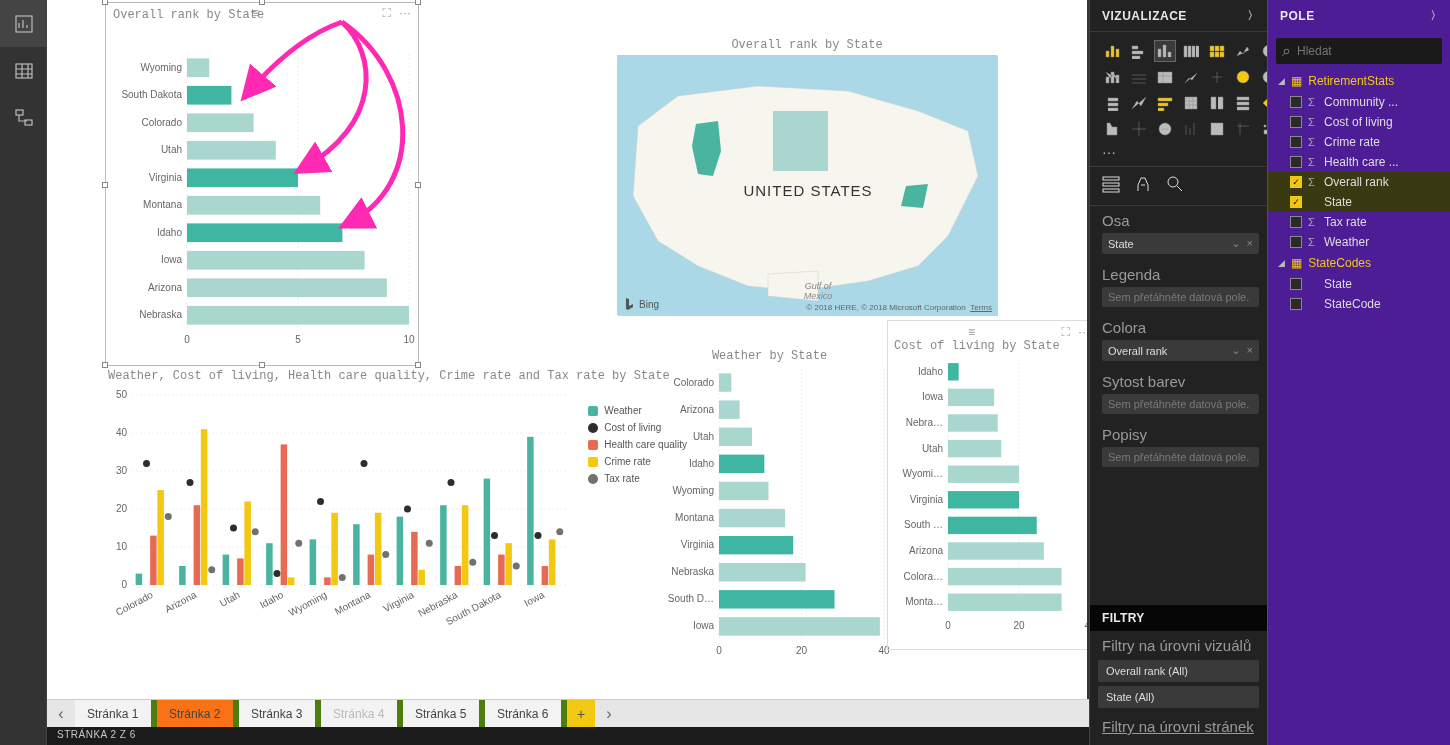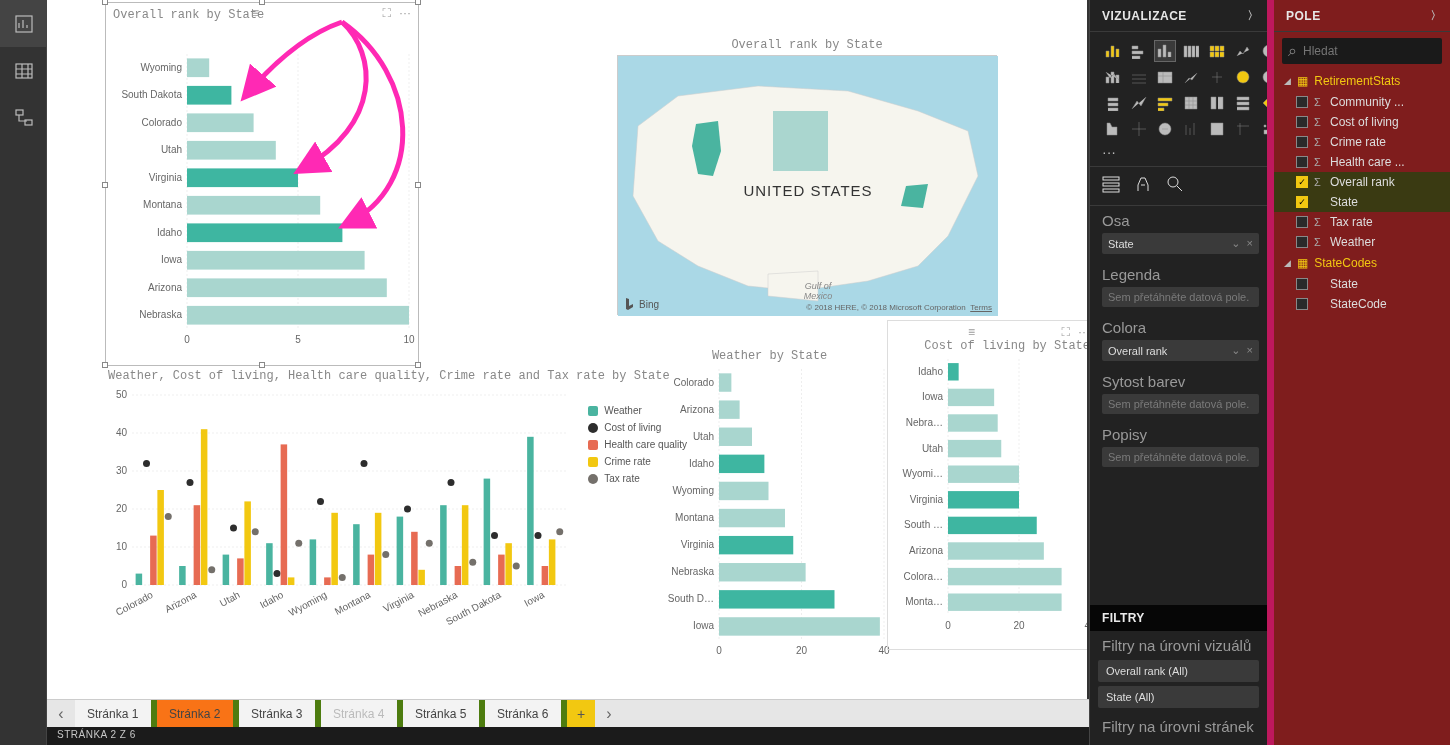--- a/index.html
+++ b/index.html
@@ -19,21 +19,21 @@
   .tab{min-width:82px;padding:0 12px;font-size:12px;color:#444;display:flex;align-items:center;border-right:6px solid #4d7c0f;cursor:pointer;background:#f3f3f3;}
   .tab.active{background:#f97316;font-weight:400;}
   .tab.faded{color:#bbb;}
   .tab-add{width:28px;background:#f2c811;display:flex;align-items:center;justify-content:center;font-size:14px;color:#555;cursor:pointer;}
   .tab-arrow{width:28px;display:flex;align-items:center;justify-content:center;color:#666;cursor:pointer;}
   #statusbar{height:18px;background:#1b1b1b;color:#c7c7c7;font-size:10px;padding:2px 10px;letter-spacing:.5px;}
 
   
   #right{width:361px;display:flex;background:#1f1f1f;}
   #viz-pane{width:178px;background:#222;border-left:1px solid #444;display:flex;flex-direction:column;}
-  #fields-pane{width:183px;background:#7f1d1d;border-left:7px solid #be185d;display:flex;flex-direction:column;}
+  #fields-pane{width:183px;background:#4c1d95;border-left:1px solid #be185d;display:flex;flex-direction:column;}
   .pane-header{height:32px;display:flex;align-items:center;justify-content:space-between;padding:0 8px 0 12px;border-bottom:1px solid #3a3a3a;}
   .pane-header span{color:#e7e7e7;font-size:12px;font-weight:600;letter-spacing:.5px;}
   .pane-header .chev{color:#bbb;font-size:11px;}
 
   
   #viz-grid{display:grid;grid-template-columns:repeat(7,22px);gap:4px;padding:8px 8px 4px 12px;}
   .viz-icon{width:22px;height:22px;display:flex;align-items:center;justify-content:center;cursor:pointer;border:1px solid transparent;}
   .viz-icon.sel{background:#3a3a3a;border-color:#666;}
   .viz-icon svg{width:16px;height:16px;}
   .viz-more{color:#bbb;font-size:14px;padding:0 0 6px 12px;cursor:pointer;}
@@ -324,21 +324,21 @@
             <text class="tick-label" x="67" y="264.45000000000005" text-anchor="end">Iowa</text>
           </svg>
       </div>
 
       <div class="visual" style="left:840px;top:320px;width:210px;height:330px;border:1px solid #ddd;">
         <div class="viz-header-icons" style="left:80px;top:4px;">≡</div>
         <div class="viz-header-icons" style="right:6px;top:4px;">
             <span>⛶</span>
             <span>···</span>
           </div>
-        <div class="visual-title" style="text-align:right;margin-top:14px;">Cost of living by State</div>
+        <div class="visual-title" style="text-align:left;margin-top:14px;">Cost of living by State</div>
         <svg id="chart-cost" width="210" height="285">
             <line class="grid-line" x1="60" y1="4" x2="60" y2="260"></line>
             <text class="tick-label" x="60" y="274" text-anchor="middle">0</text>
             <line class="grid-line" x1="131" y1="4" x2="131" y2="260"></line>
             <text class="tick-label" x="131" y="274" text-anchor="middle">20</text>
             <line class="grid-line" x1="202" y1="4" x2="202" y2="260"></line>
             <text class="tick-label" x="202" y="274" text-anchor="middle">40</text>
             <rect class="bar hl" x="60" y="8.096" width="10.65" height="17.408"></rect>
             <text class="tick-label" x="55" y="19.8" text-anchor="end">Idaho</text>
             <rect class="bar " x="60" y="33.696" width="46.15" height="17.408"></rect>
@@ -578,21 +578,21 @@
             <div class="well placeholder">Sem přetáhněte datová pole.</div>
           </div>
         </div>
       <div class="sec-head">FILTRY</div>
       <div style="max-height:120px;overflow:hidden;">
         <div class="well-label" style="padding:6px 12px 2px;">Filtry na úrovni vizuálů</div>
         <div id="filter-pills">
             <div class="filter-pill">Overall rank (All)</div>
             <div class="filter-pill">State (All)</div>
           </div>
-        <div class="well-label" style="padding:6px 12px;">Filtry na úrovni stránek</div>
+        <div class="well-label" style="padding:6px 12px;text-decoration:underline;">Filtry na úrovni stránek</div>
       </div>
     </div>
 
     <div id="fields-pane">
       <div class="pane-header">
         <span>POLE</span>
           <span class="chev">〉</span>
       </div>
       <div id="search">
         <span style="color:#888;">⌕</span>

